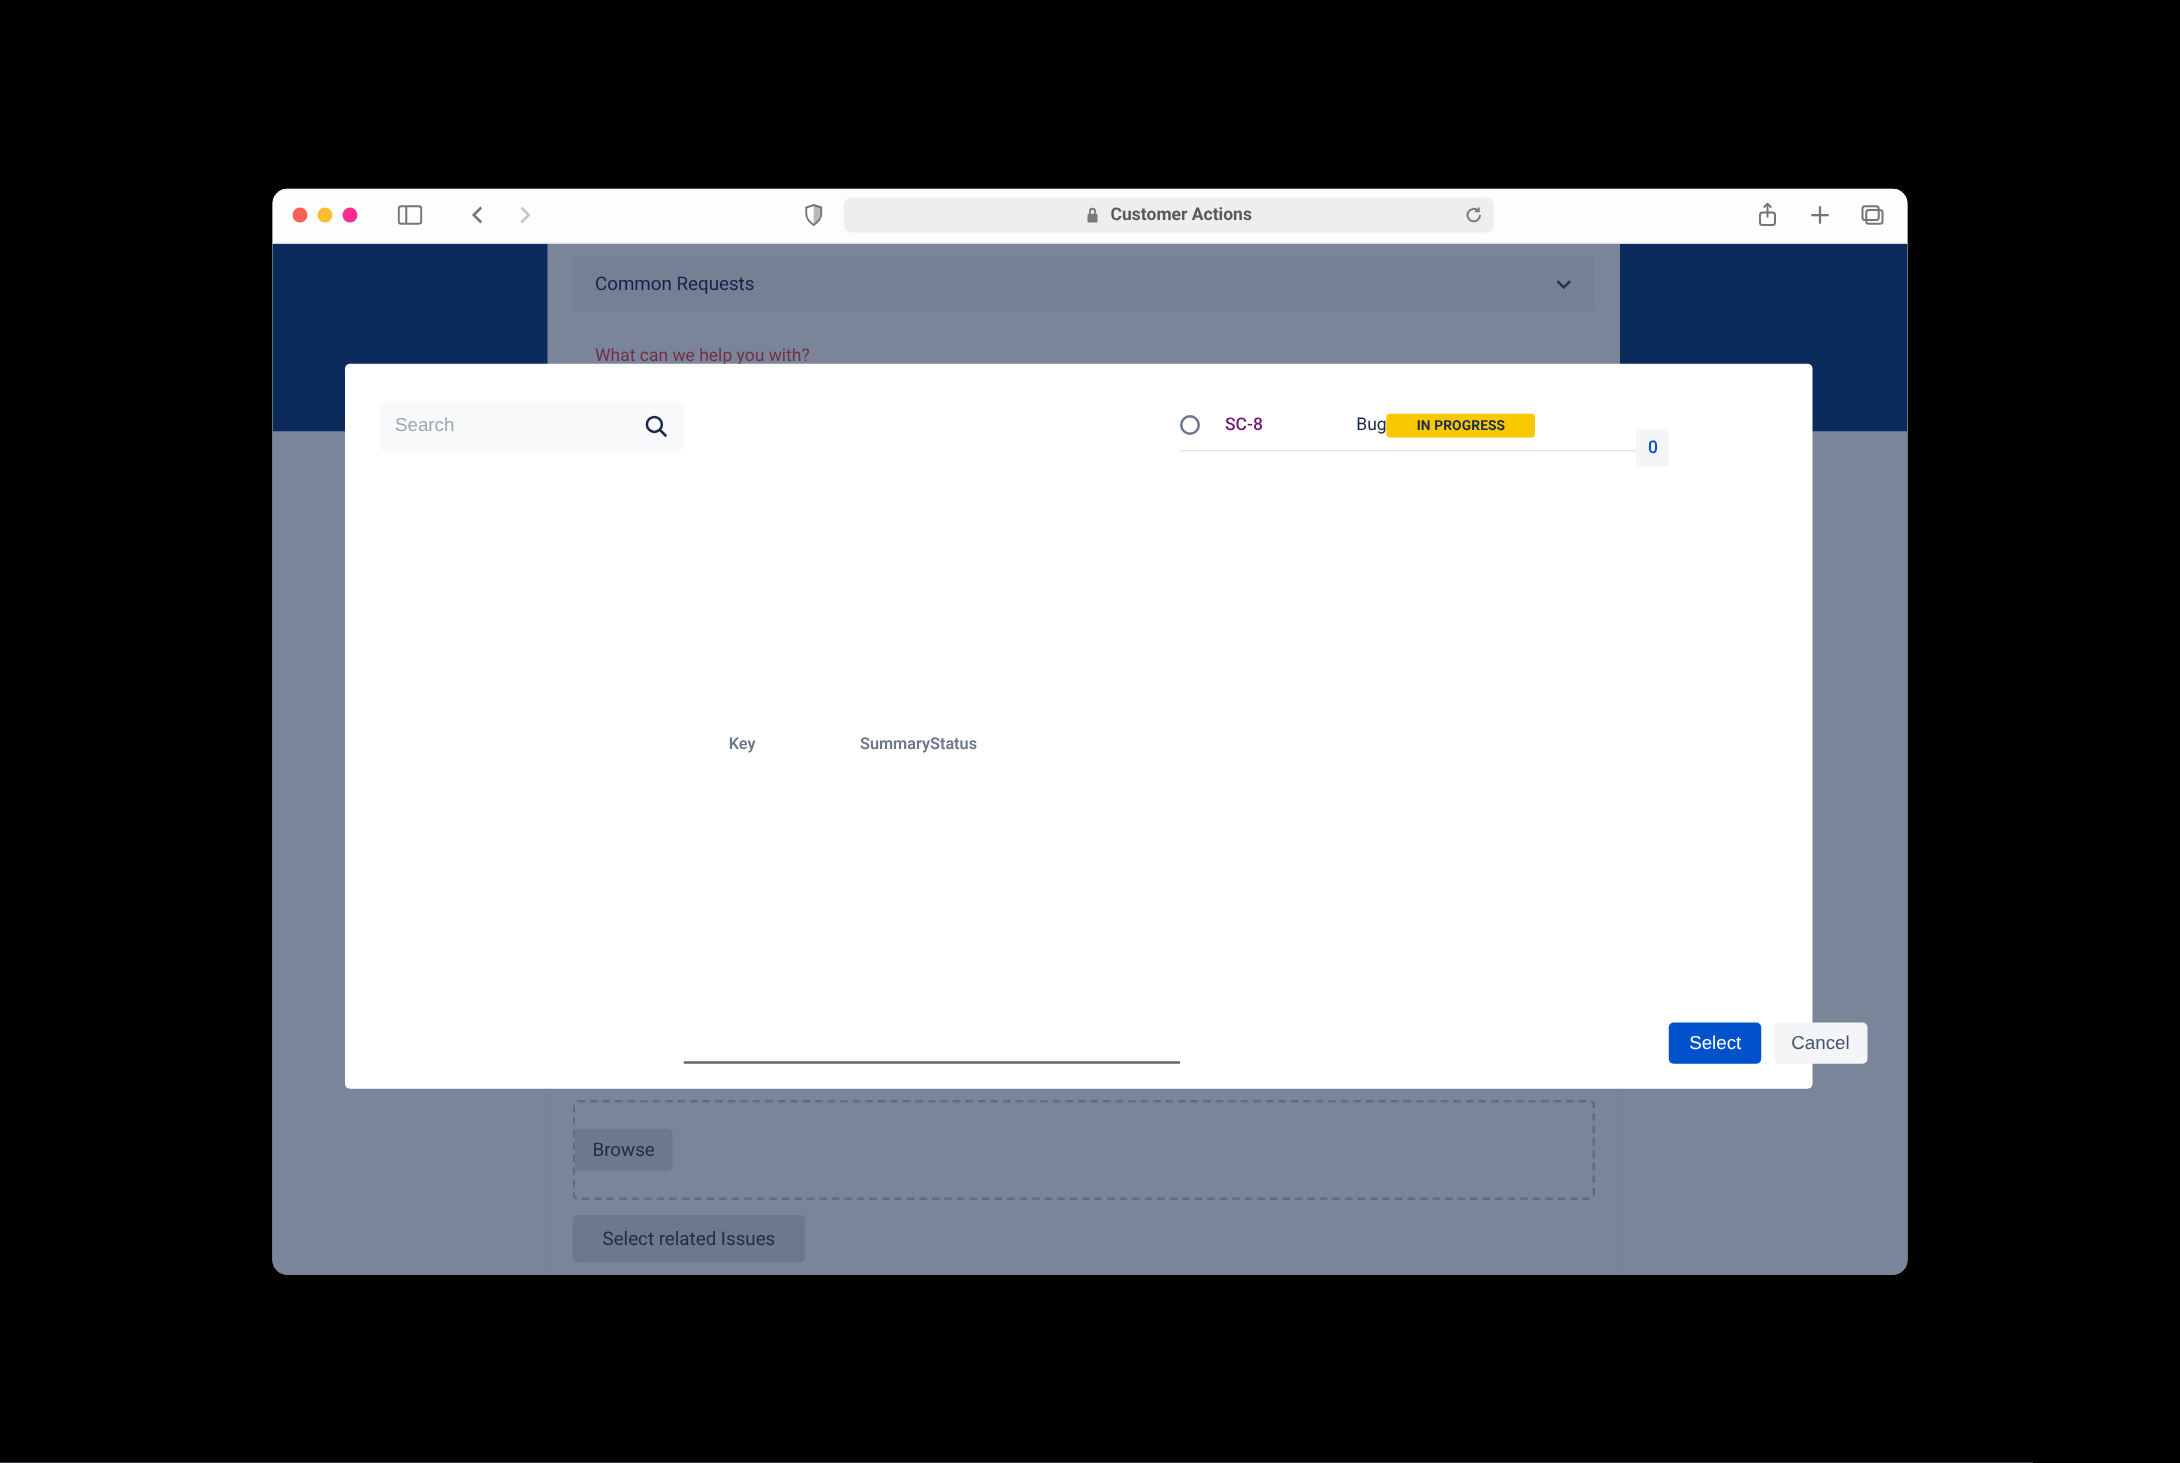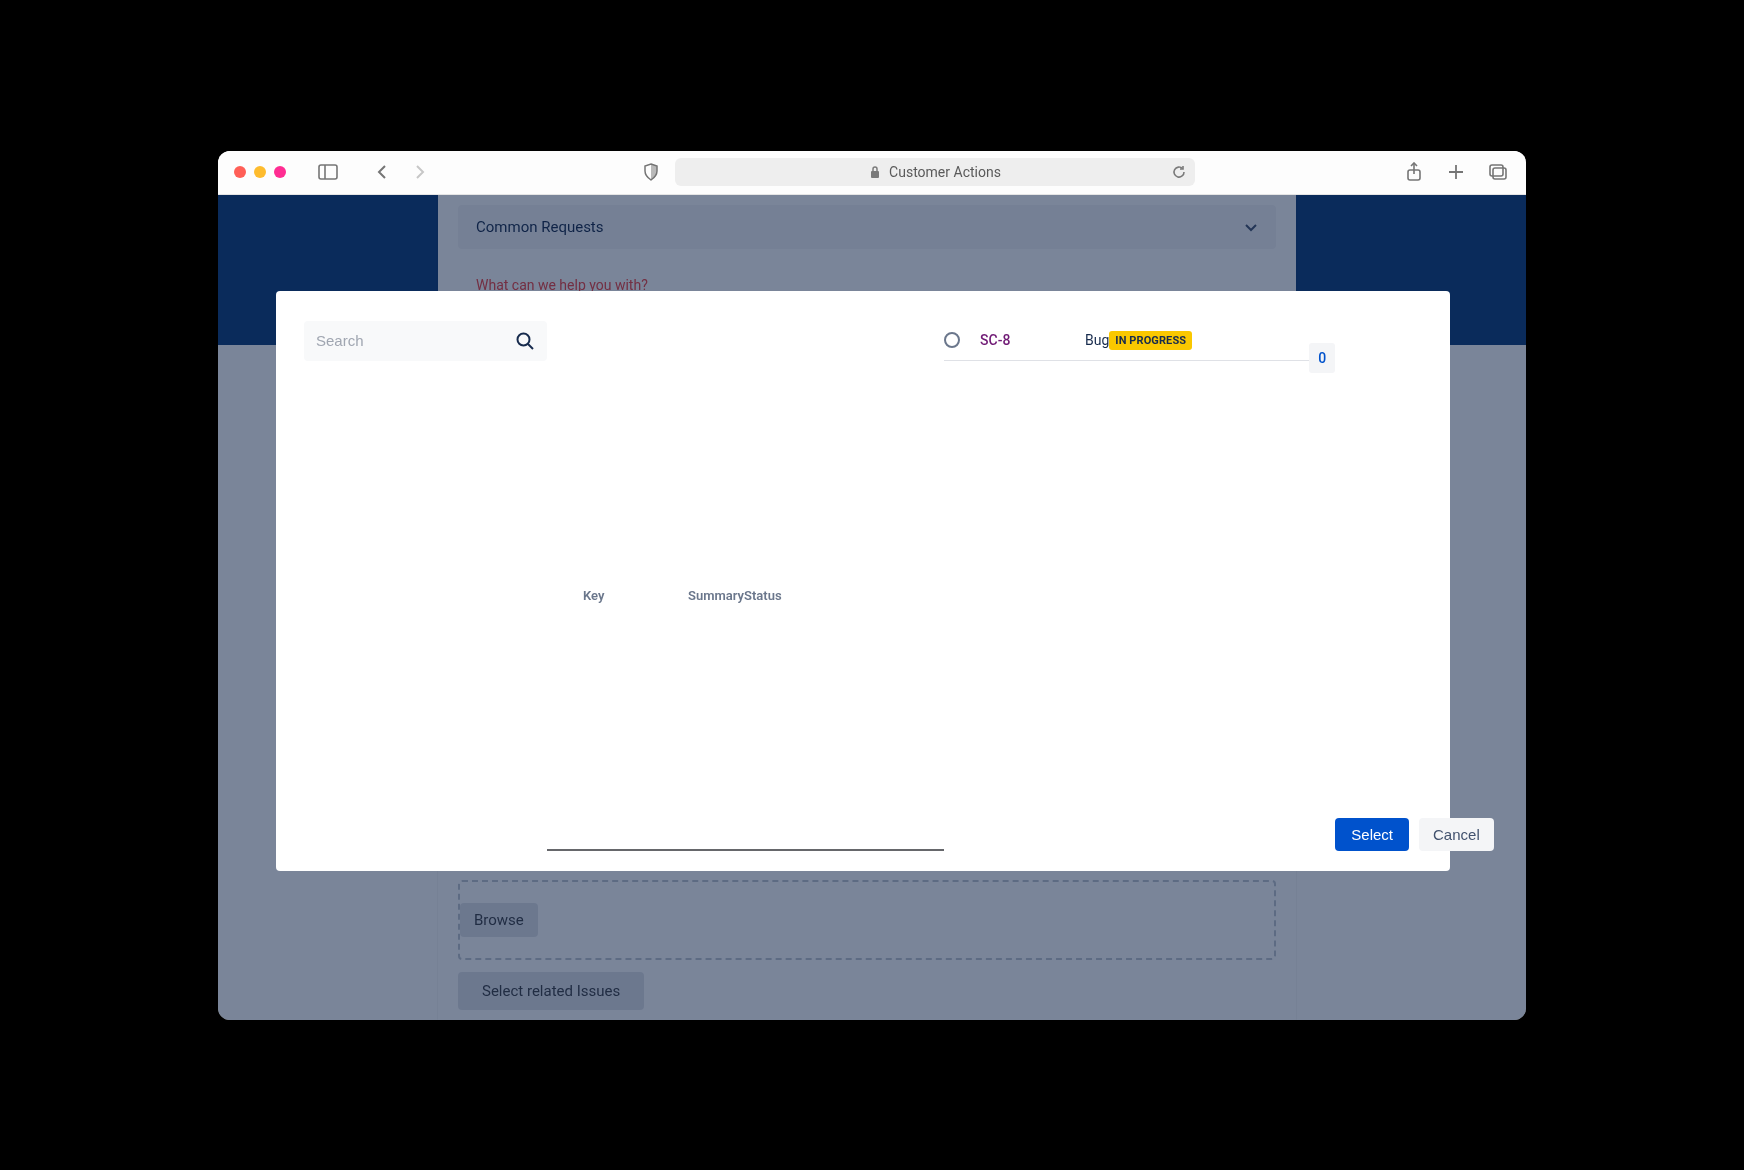--- a/index.html
+++ b/index.html
@@ -54,20 +54,21 @@
     height: 28px;
     background: #eeeeee;
     border-radius: 6px;
     display: flex;
     align-items: center;
     justify-content: center;
     gap: 8px;
     color: #5a5a5a;
     font-size: 14px;
     position: relative;
+    font-weight: bold;
   }
   .addr-bar .rl { position: absolute; right: 8px; }
   .chrome-right { display: flex; gap: 18px; }
   
   .page {
     position: relative;
     height: calc(100% - 44px);
     overflow: hidden;
   }
   .banner {
@@ -208,21 +209,21 @@
   .trow .keycell { width: 105px; }
   .trow .keycell a { color: #701a75; font-weight: 500; text-decoration: none; cursor:pointer; }
   .trow .summarycell { flex: 1; }
   .trow .statuscell { width: 200px; }
   .status-badge {
     display: inline-block;
     background: #fac800;
     color: #172b4d;
     font-size: 11px;
     font-weight: 700;
-    padding: 3px 6px;
+    padding: 3px 24px;
     border-radius: 3px;
     letter-spacing: 0.1px;
   }
   .pager {
     display: flex;
     justify-content: center;
     margin-top: 22px;
   }
   .pager .page-btn {
     width: 26px;

